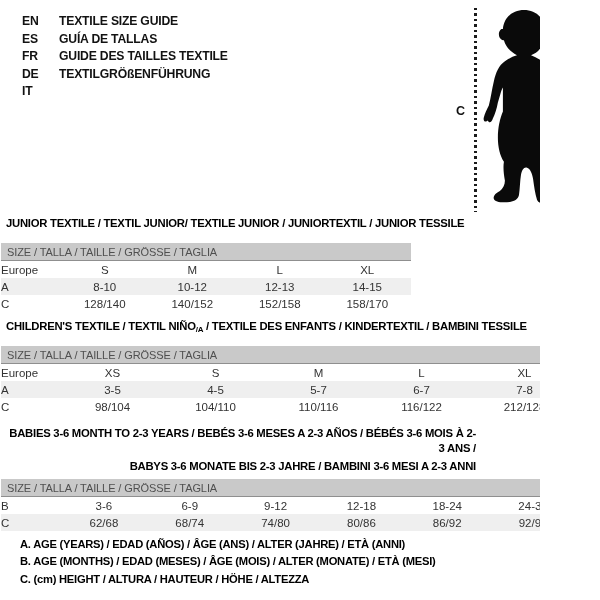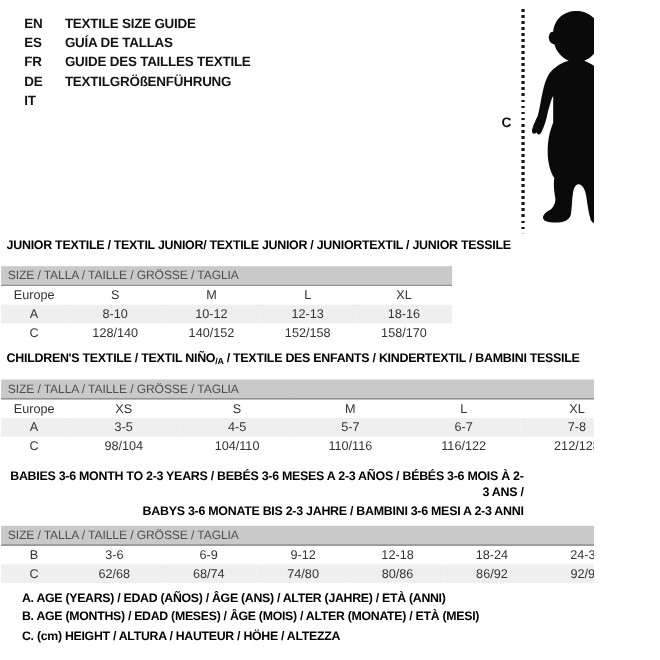--- a/index.html
+++ b/index.html
@@ -29,21 +29,21 @@
   .sub{font-size:8px;vertical-align:-2px;}
   .title-line2{display:block;}
   table.size-table{border-collapse:collapse;table-layout:fixed;}
   .t-junior{width:410px;} .t-children{width:575px;} .t-babies{width:575px;}
   col.c-lbl{width:60px;}
   td.bar{
     background:#c9c9c9;color:#4f4f4f;font-size:11px;font-weight:400;height:17px;
     padding:0 4px 0 6px;border-bottom:1px solid #8f8f8f;letter-spacing:-0.1px;
   }
   .size-table tbody td{height:17px;font-size:11.5px;color:#333;padding:0;}
-  td.lbl{text-align:center;padding-left:6px;margin-left:16px;}
+  td.lbl{text-align:left;padding-left:6px;margin-left:16px;}
   td.val{text-align:center;}
   .size-table tbody tr:nth-child(even){background:#efefef;}
   
   .legend{position:absolute;left:20px;top:536px;font-weight:700;font-size:11.2px;line-height:17.4px;letter-spacing:-0.25px;color:#000;white-space:nowrap;}
 </style>
 </head>
 <body>
 
 <div class="canvas">
 
@@ -140,21 +140,21 @@
           <td class="val">S</td>
           <td class="val">M</td>
           <td class="val">L</td>
           <td class="val">XL</td>
         </tr>
         <tr>
           <td class="lbl">A</td>
           <td class="val">8-10</td>
           <td class="val">10-12</td>
           <td class="val">12-13</td>
-          <td class="val">18-16</td>
+          <td class="val">14-15</td>
         </tr>
         <tr>
           <td class="lbl">C</td>
           <td class="val">128/140</td>
           <td class="val">140/152</td>
           <td class="val">152/158</td>
           <td class="val">158/170</td>
         </tr>
       </tbody>
     </table>

